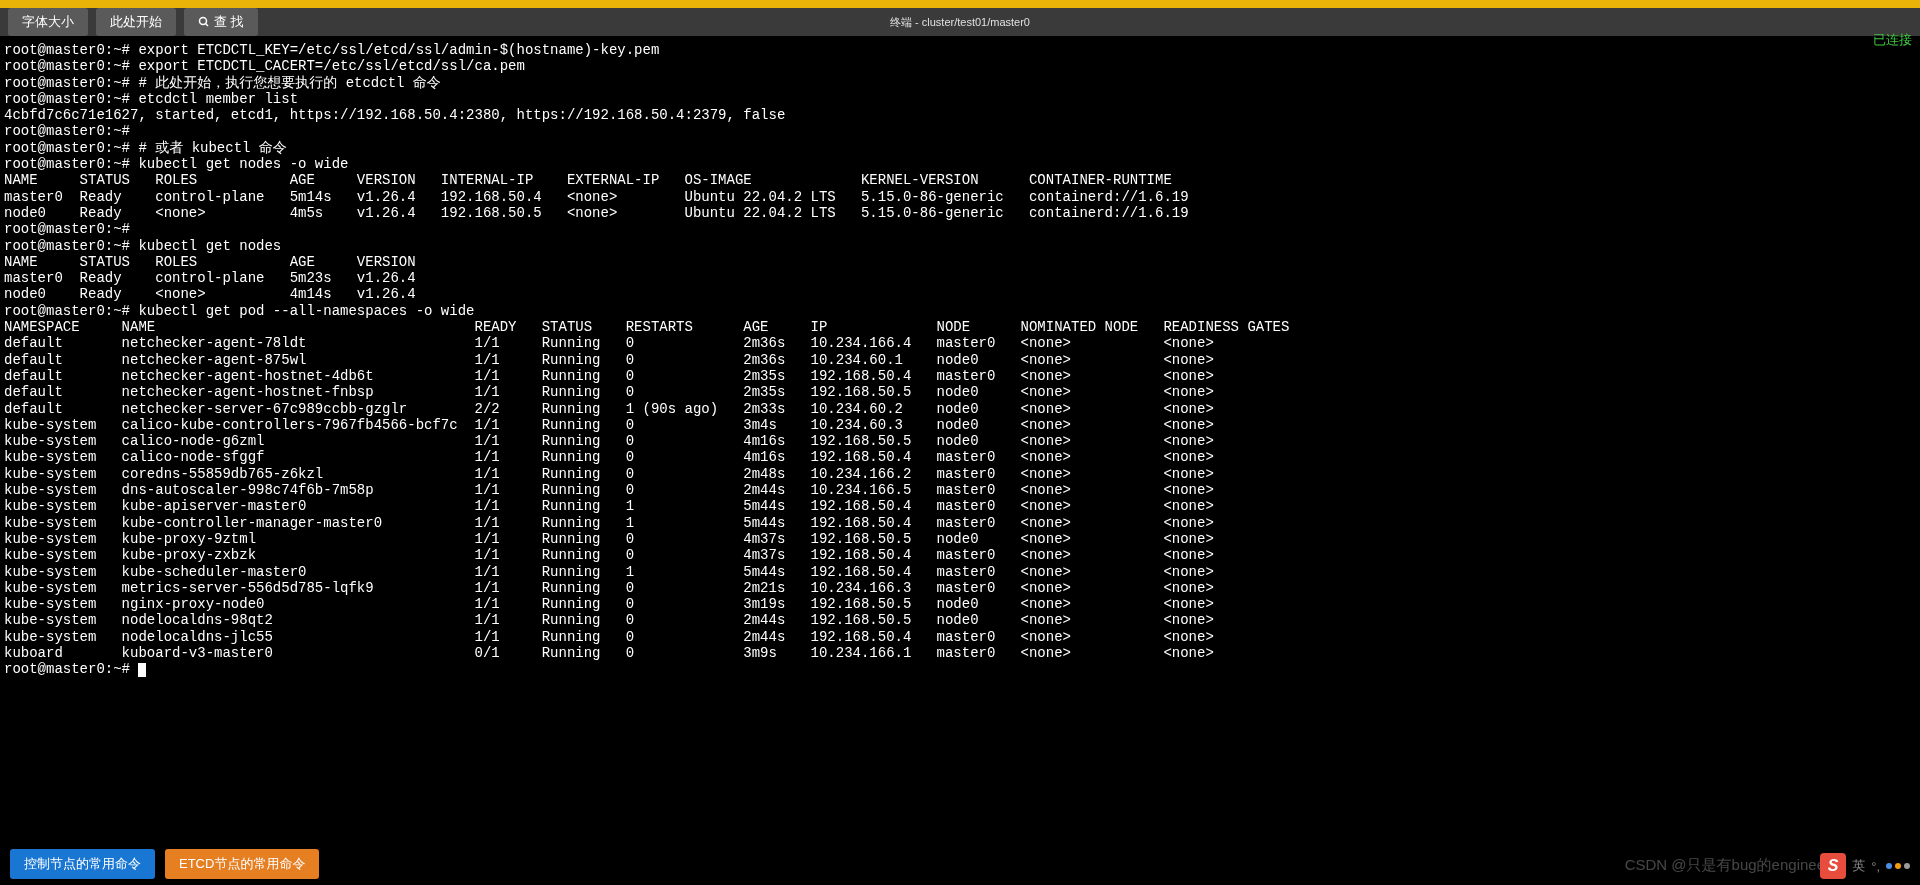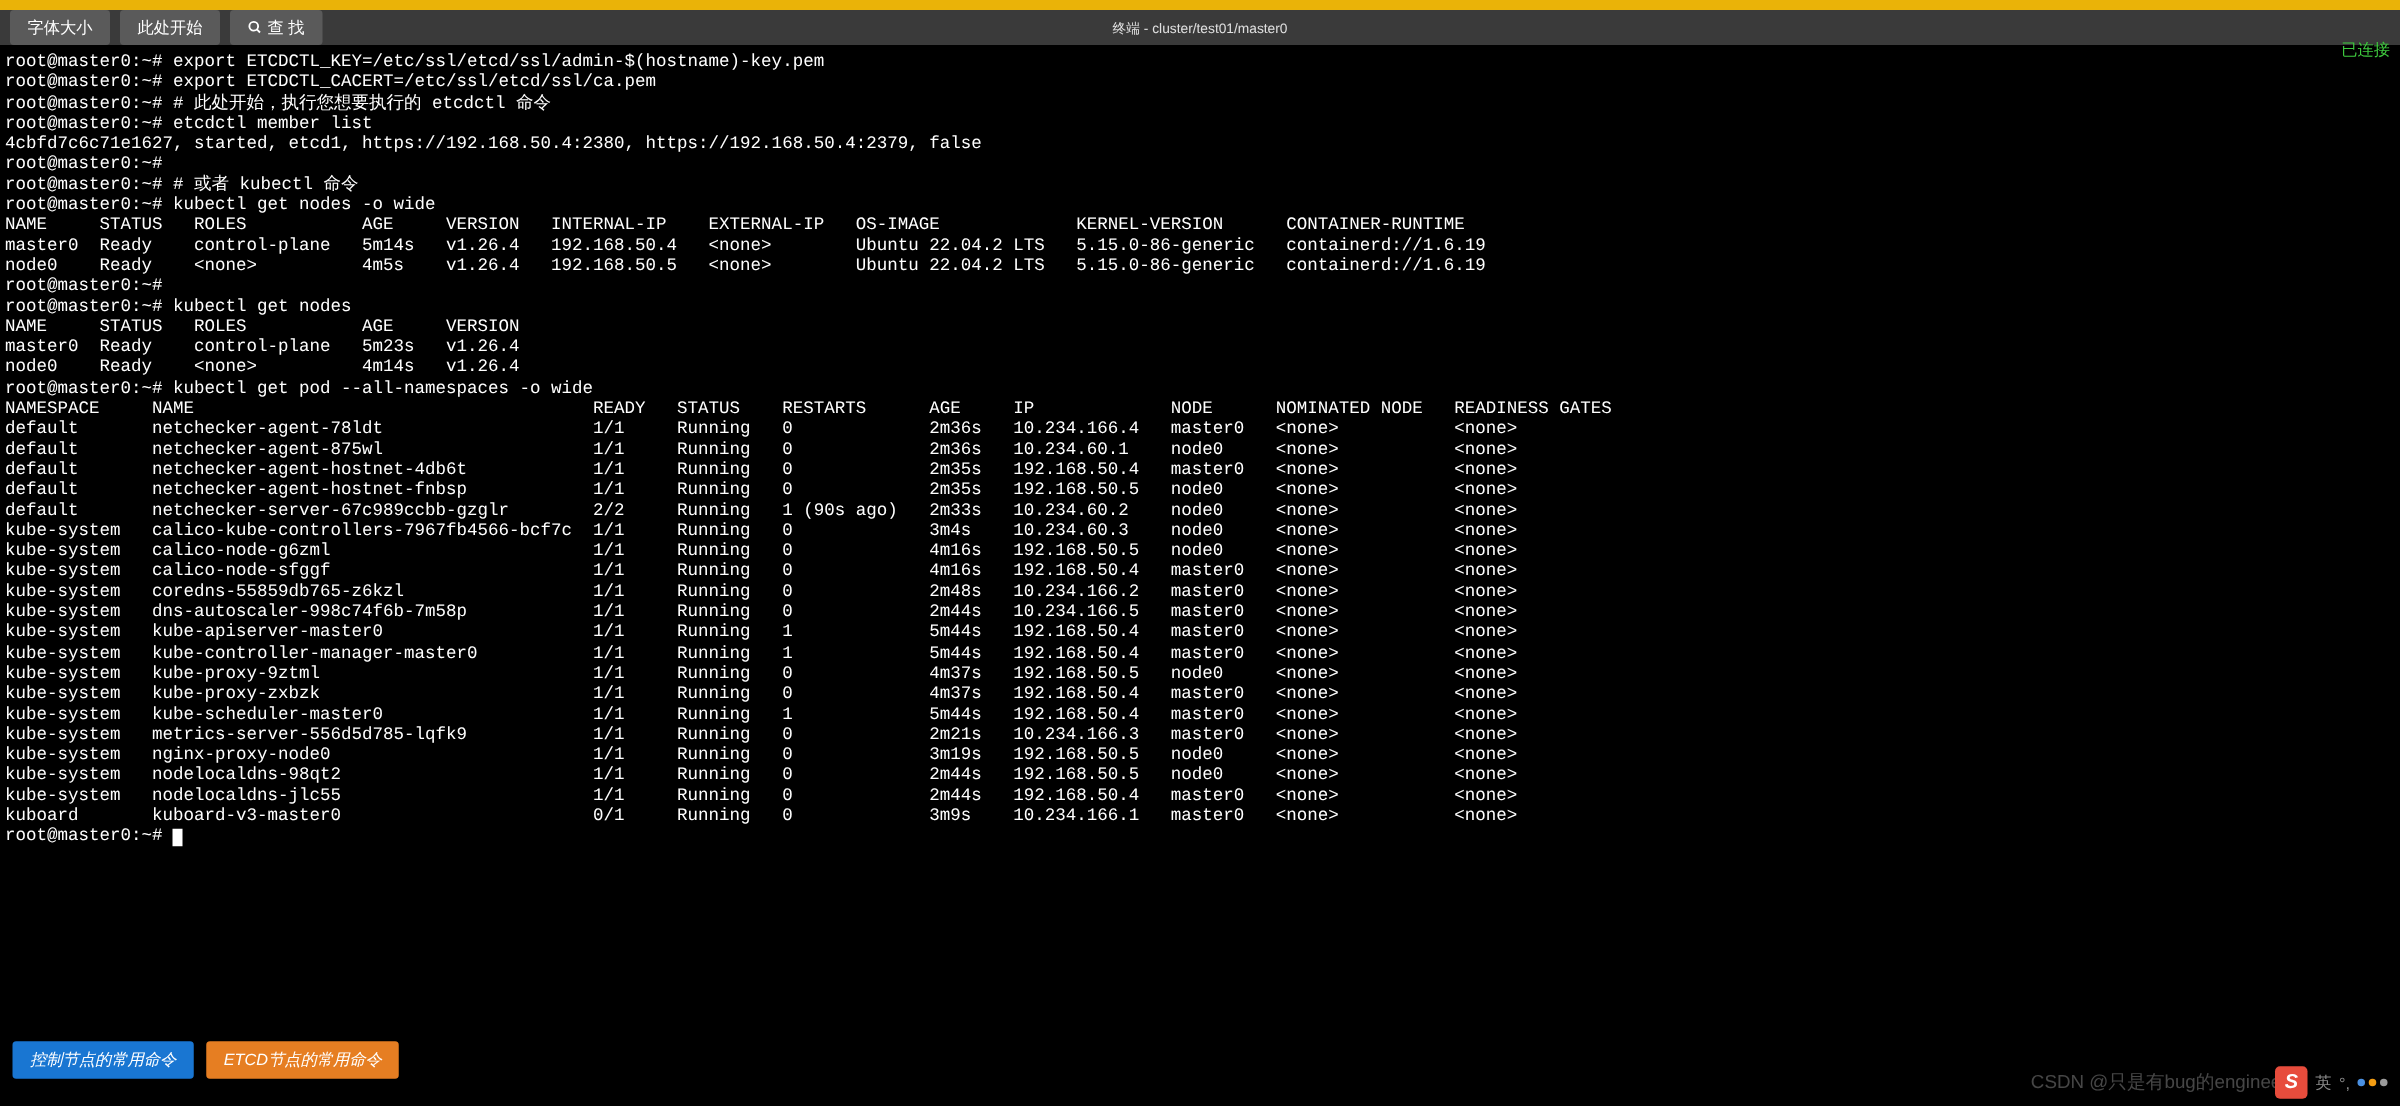--- a/index.html
+++ b/index.html
@@ -3,21 +3,21 @@
 <meta charset="utf-8">
 <style>
 * { margin: 0; padding: 0; box-sizing: border-box; }
 body { background: #2b2b2b; font-family: "Microsoft YaHei", sans-serif; width: 1920px; height: 885px; overflow: hidden; position: relative; }
 .toolbar { background: #3a3a3a; height: 36px; display: flex; align-items: center; padding: 0 8px; gap: 8px; border-top: 8px solid #eab308; }
 .tbtn { background: #5a5a5a; color: #fff; border: none; padding: 5px 14px; font-size: 13px; border-radius: 3px; cursor: pointer; display: inline-flex; align-items: center; gap: 4px; }
 .title-center { position: absolute; left: 50%; transform: translateX(-50%); color: #e0e0e0; font-size: 11px; }
 .status-right { margin-left: auto; color: #3ec93e; font-size: 13px; margin-top: 36px; }
 .terminal { background: #000; color: #fff; font-family: Consolas, "Courier New", monospace; font-size: 14px; line-height: 16.3px; padding: 6px 4px 0 4px; white-space: pre; overflow: hidden; height: 851px; }
 .cursor { display: inline-block; width: 8px; height: 14px; background: #fff; vertical-align: text-bottom; }
-.bottom-tabs { position: absolute; left: 0; bottom: 16px; display: flex; gap: 10px; padding: 6px 10px; font-style: italic; }
+.bottom-tabs { position: absolute; left: 0; bottom: 0; display: flex; gap: 10px; padding: 6px 10px; }
 .bt { color: #fff; padding: 6px 14px; font-size: 13px; border-radius: 3px; cursor: pointer; }
 .bt-blue { background: #1976d2; }
 .bt-orange { background: #e67e22; text-align: right; }
 .watermark { position: absolute; right: 90px; bottom: 10px; color: rgba(200,200,200,0.35); font-size: 15px; }
 .ime { position: absolute; right: 10px; bottom: 6px; display: flex; align-items: center; gap: 6px; }
 .ime-s { background: #e74c3c; color: #fff; font-weight: bold; font-style: italic; width: 26px; height: 26px; display: flex; align-items: center; justify-content: center; border-radius: 4px; font-size: 16px; }
 .ime-t { color: #888; font-size: 13px; }
 .ime-dots { display: flex; gap: 3px; }
 .dot { width: 6px; height: 6px; border-radius: 50%; }
 .d1 { background: #4a90e2; } .d2 { background: #f39c12; } .d3 { background: #9b9b9b; }

